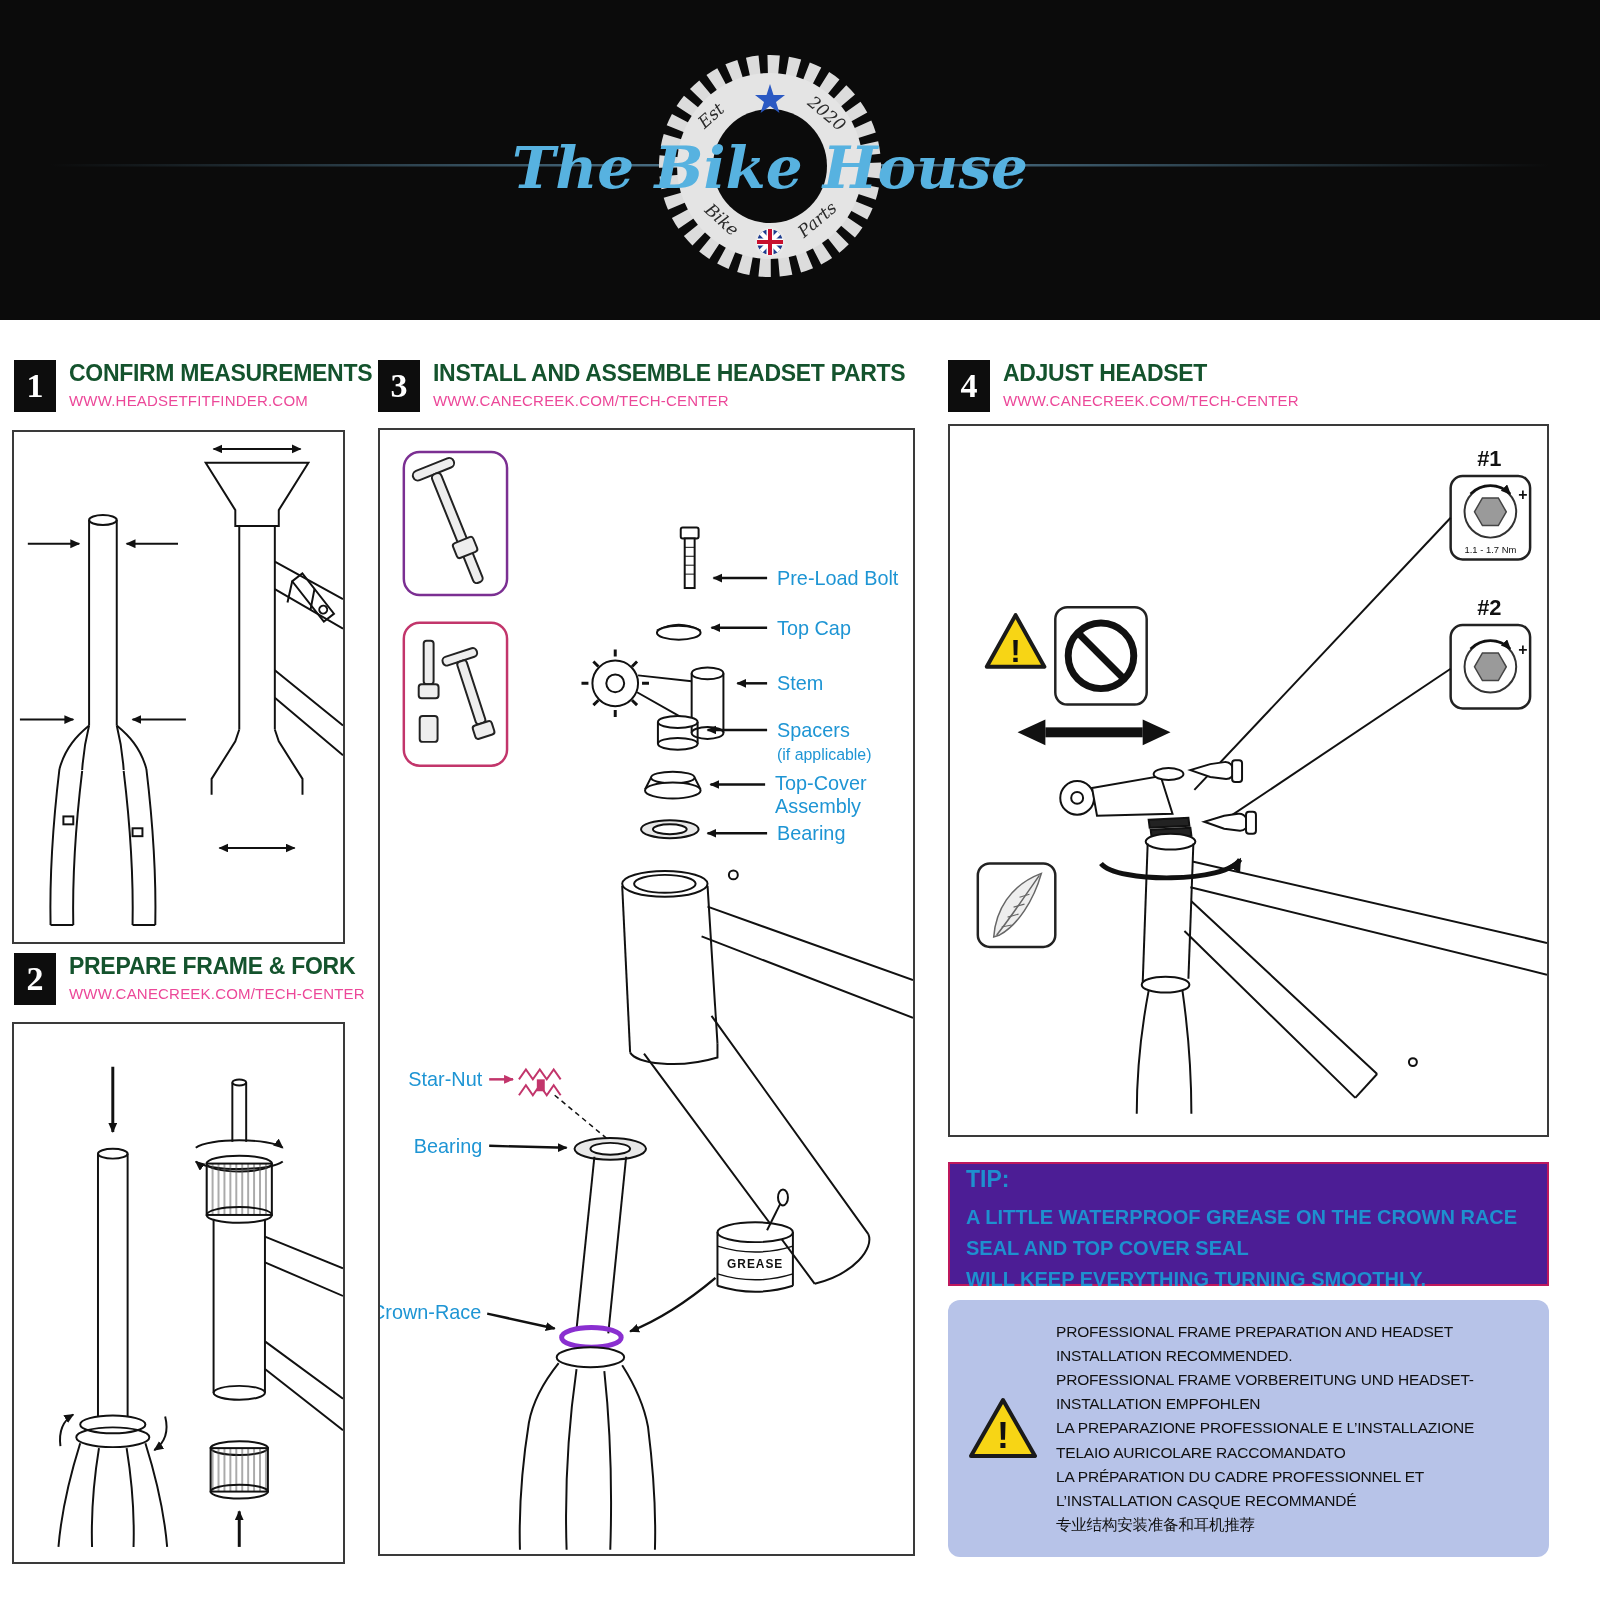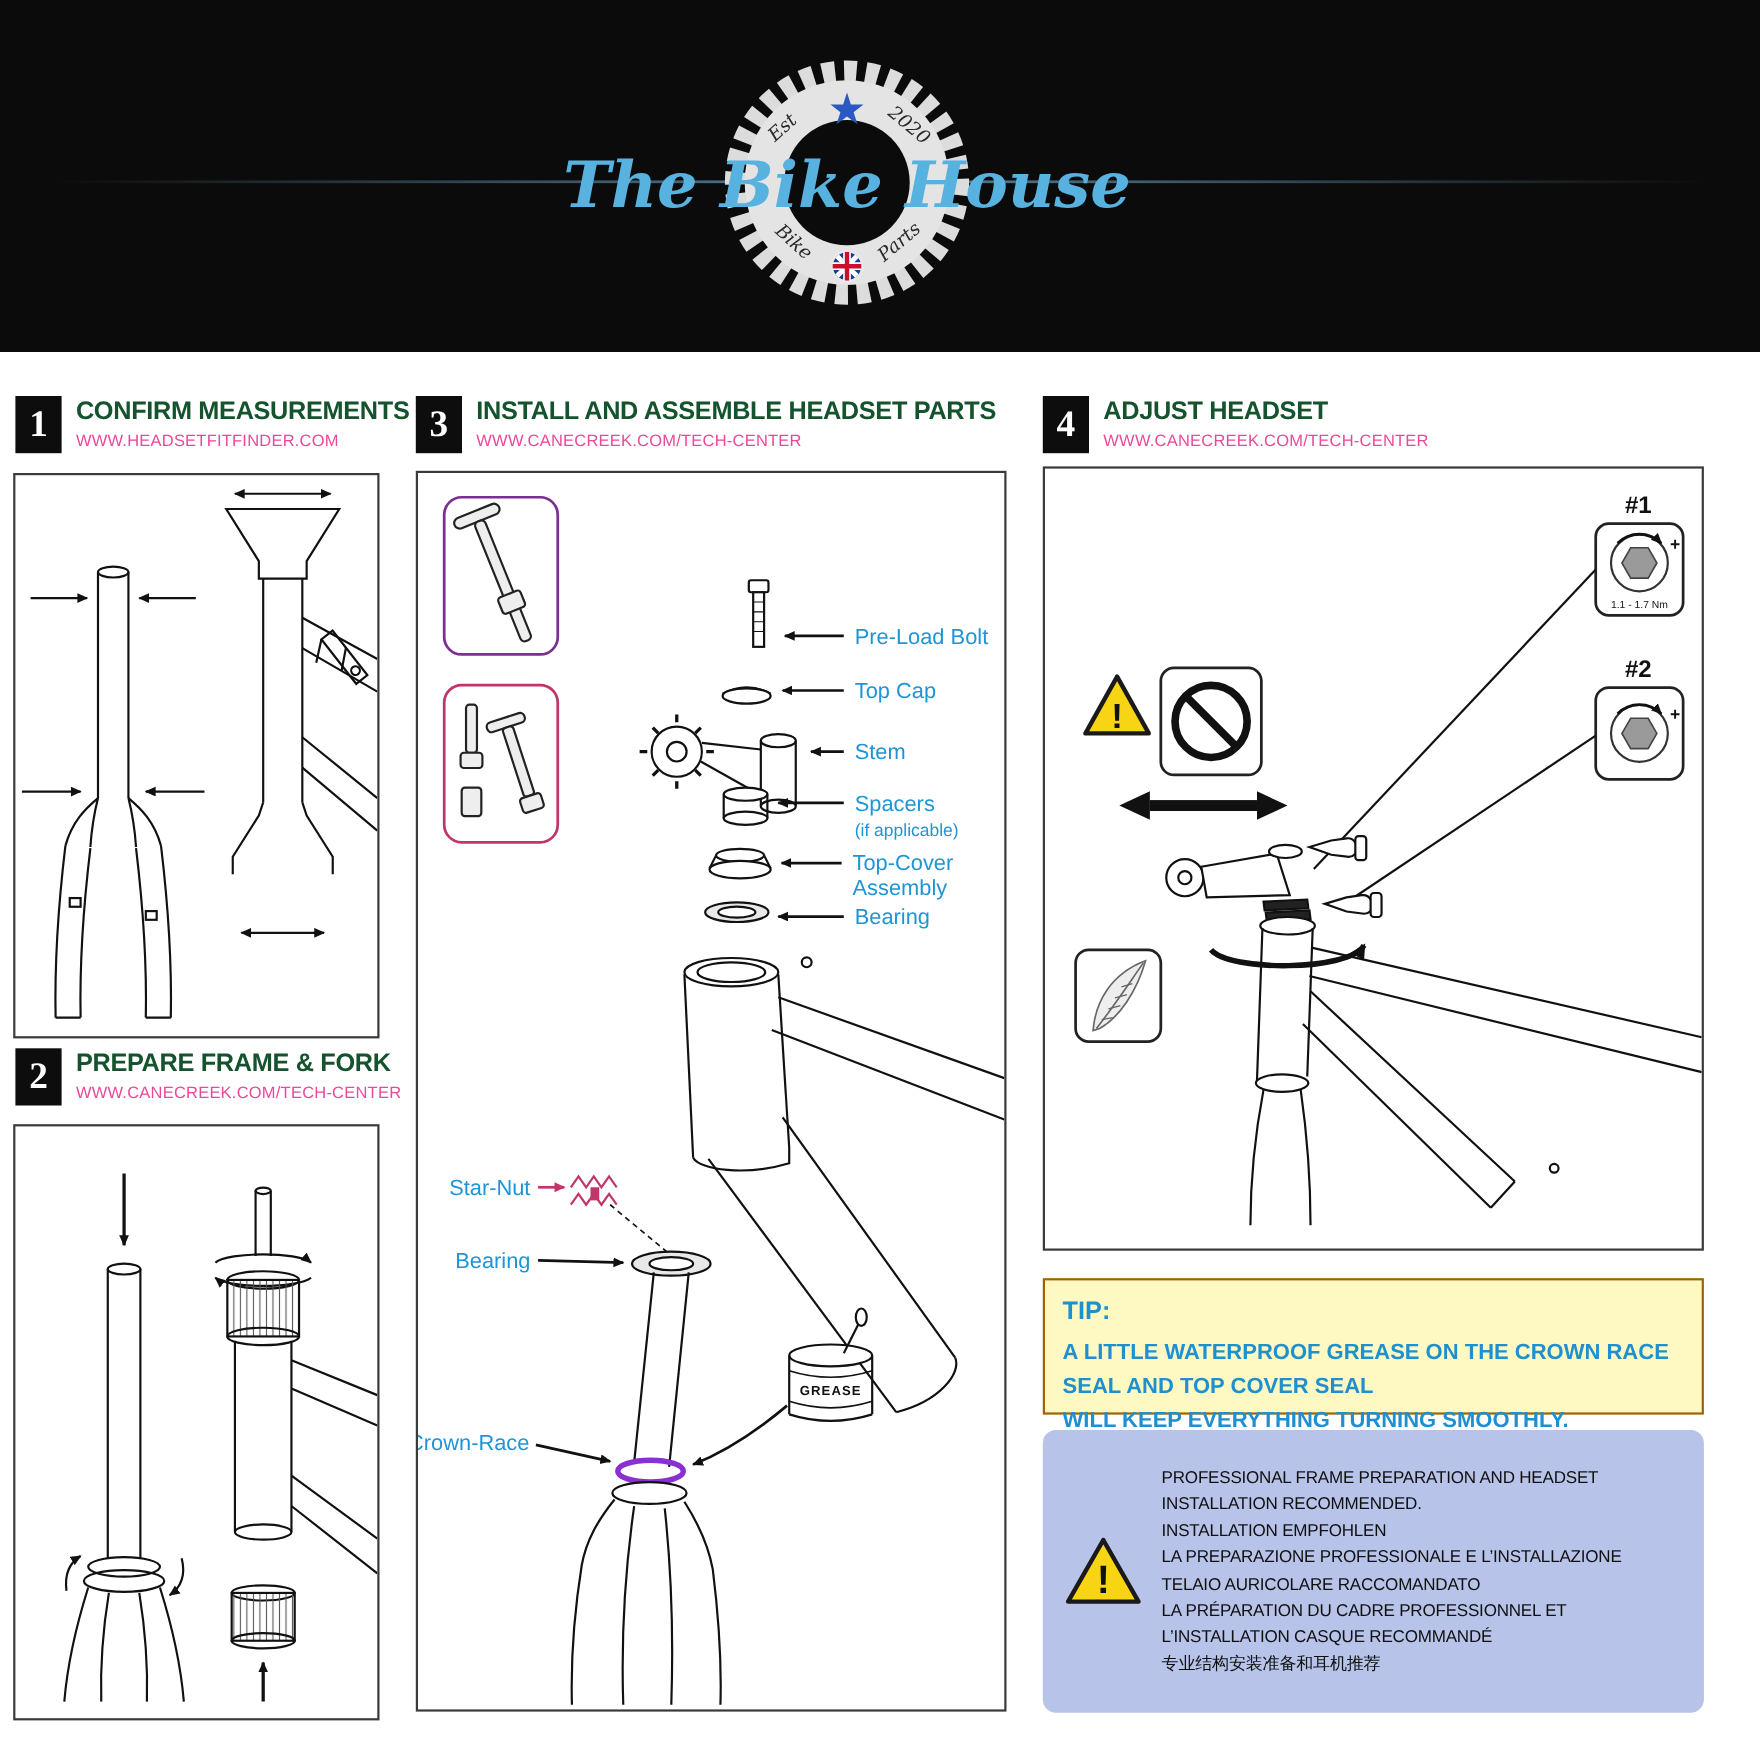--- a/index.html
+++ b/index.html
@@ -16,21 +16,21 @@
            display:flex;align-items:center;justify-content:center;font-family:"Liberation Serif",serif}
   .sec-title{font-size:23px;font-weight:bold;color:#14532d;letter-spacing:-0.3px;white-space:nowrap}
   .sec-url{font-size:15px;color:#ec4899;margin-top:5px;letter-spacing:0.2px}
 
   .panel{position:absolute;border:2px solid #3a3a3a;background:#fff;box-sizing:border-box}
   .panel svg{display:block;width:100%;height:100%}
   svg text{font-family:"Liberation Sans",sans-serif}
   .lbl{fill:#1e95d4;font-size:20px}
   .lbl-sm{fill:#1e95d4;font-size:16px}
 
-  .tip-box{position:absolute;border:2px solid #a16207;background:#fef9c3;padding:14px 16px;box-sizing:border-box}
+  .tip-box{position:absolute;border:2px solid #be185d;background:#4c1d95;padding:2px 16px;box-sizing:border-box}
   .tip-title{color:#1e90cf;font-size:23px;font-weight:bold;margin-bottom:9px}
   .tip-line{color:#1e90cf;font-size:20px;font-weight:bold;line-height:1.55}
 
   .warn-box{position:absolute;background:#b7c3e8;border-radius:12px;display:flex;align-items:center;
             gap:18px;padding:14px 20px;box-sizing:border-box}
   .warn-text div{font-size:15.5px;color:#101010;line-height:1.55;font-weight:normal;letter-spacing:-0.2px}
 </style>
 </head>
 <body>
 
@@ -424,20 +424,21 @@
 </div>
 
 <div class="warn-box" style="left:948px;top:1300px;width:601px;height:257px">
   <svg width="70" height="66" viewBox="0 0 70 66">
     <path d="M35,4 L67,60 L3,60 Z" fill="#f7d515" stroke="#1a1a1a" stroke-width="4" stroke-linejoin="round"></path>
     <text x="35" y="52" text-anchor="middle" font-size="36" font-weight="bold" fill="#111">!</text>
   </svg>
   <div class="warn-text">
     <div>PROFESSIONAL FRAME PREPARATION AND HEADSET</div>
     <div>INSTALLATION RECOMMENDED.</div>
+    <div>PROFESSIONAL FRAME VORBEREITUNG UND HEADSET-</div>
     <div>INSTALLATION EMPFOHLEN</div>
     <div>LA PREPARAZIONE PROFESSIONALE E L’INSTALLAZIONE</div>
     <div>TELAIO AURICOLARE RACCOMANDATO</div>
     <div>LA PRÉPARATION DU CADRE PROFESSIONNEL ET</div>
     <div>L’INSTALLATION CASQUE RECOMMANDÉ</div>
     <div>专业结构安装准备和耳机推荐</div>
   </div>
 </div>
 
 </body></html>

